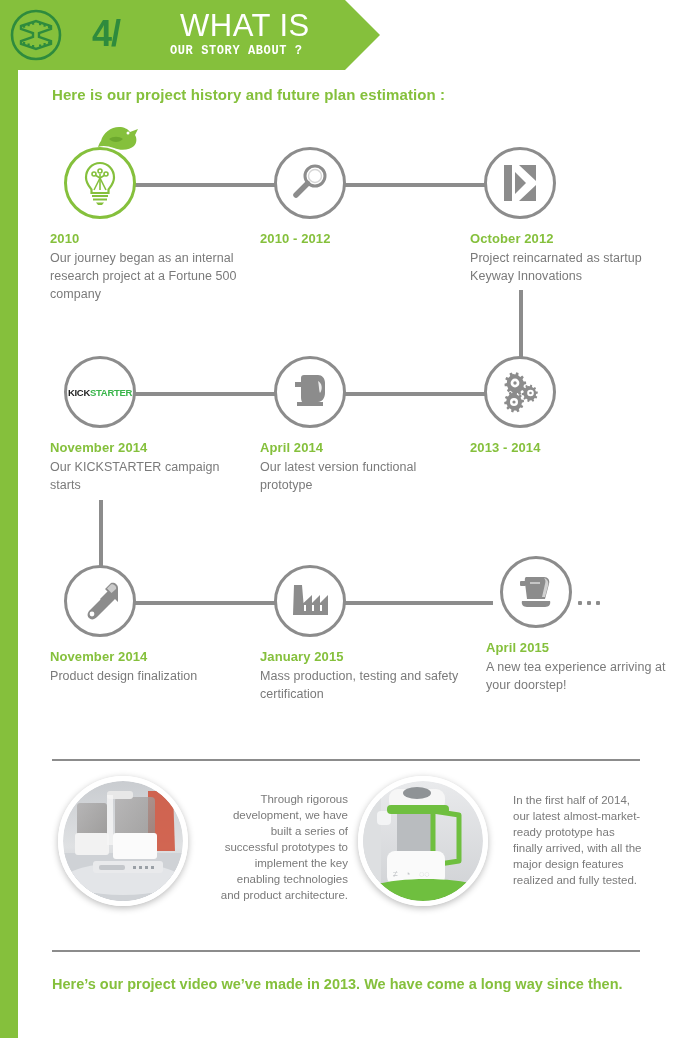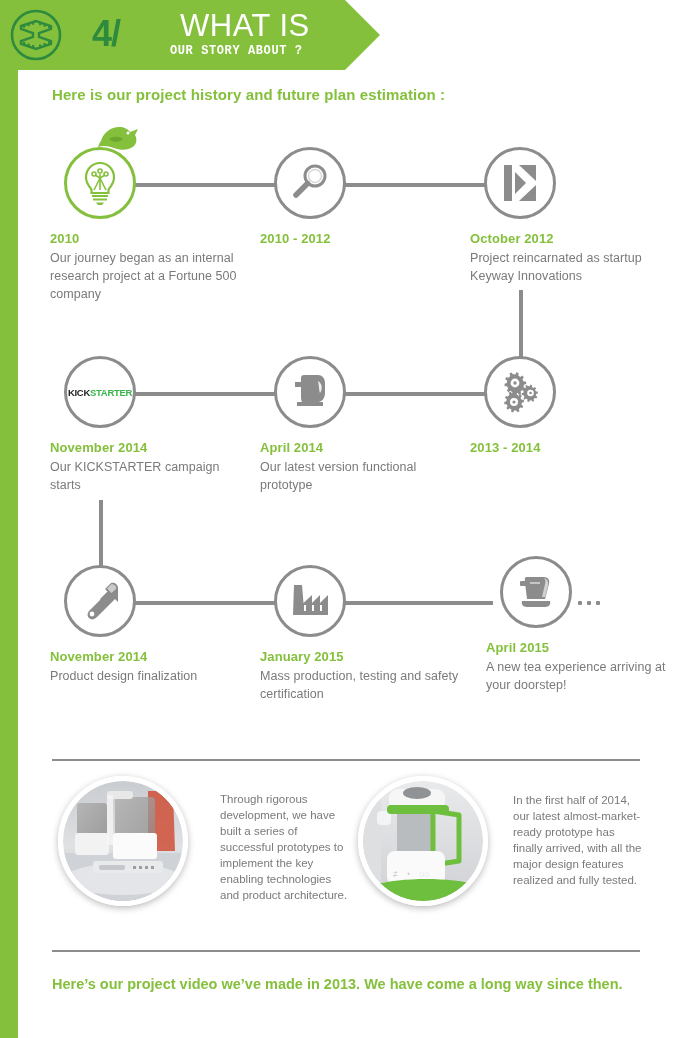--- a/index.html
+++ b/index.html
@@ -354,21 +354,21 @@
           <g fill="#9aa0a6">
             <rect x="70" y="85" width="3" height="3"></rect>
             <rect x="76" y="85" width="3" height="3"></rect>
             <rect x="82" y="85" width="3" height="3"></rect>
             <rect x="88" y="85" width="3" height="3"></rect>
           </g>
           <rect x="44" y="14" width="6" height="50" fill="#f5f5f5" opacity="0.8"></rect>
         </svg>
       </div>
     </div>
-    <div class="photo-caption" style="left:162px;top:15px;width:128px;">Through rigorous development, we have built a series of successful prototypes to implement the key enabling technologies and product architecture.</div>
+    <div class="photo-caption" style="left:162px;top:15px;width:128px;text-align:right;">Through rigorous development, we have built a series of successful prototypes to implement the key enabling technologies and product architecture.</div>
   </div>
 
   <div class="photo-wrap" style="left:358px;top:776px;">
     <div class="photo">
       <div class="photo-inner">
         <svg width="120" height="120" viewBox="0 0 120 120">
           <defs>
             <linearGradient id="g2" x1="0" y1="0" x2="0" y2="1">
               <stop offset="0%" stop-color="#e9eaec"></stop>
               <stop offset="100%" stop-color="#cfd1d4"></stop>

